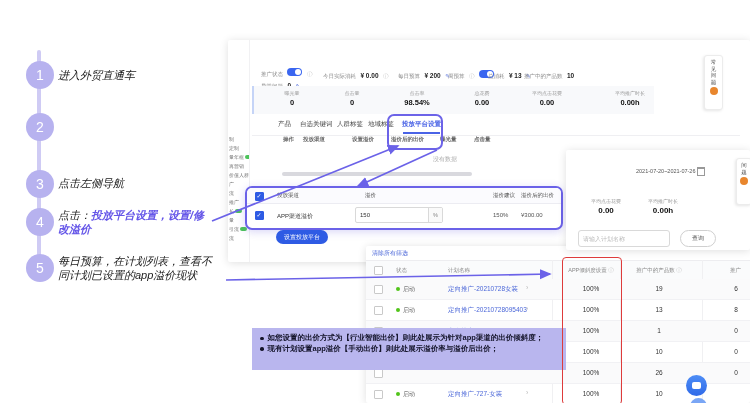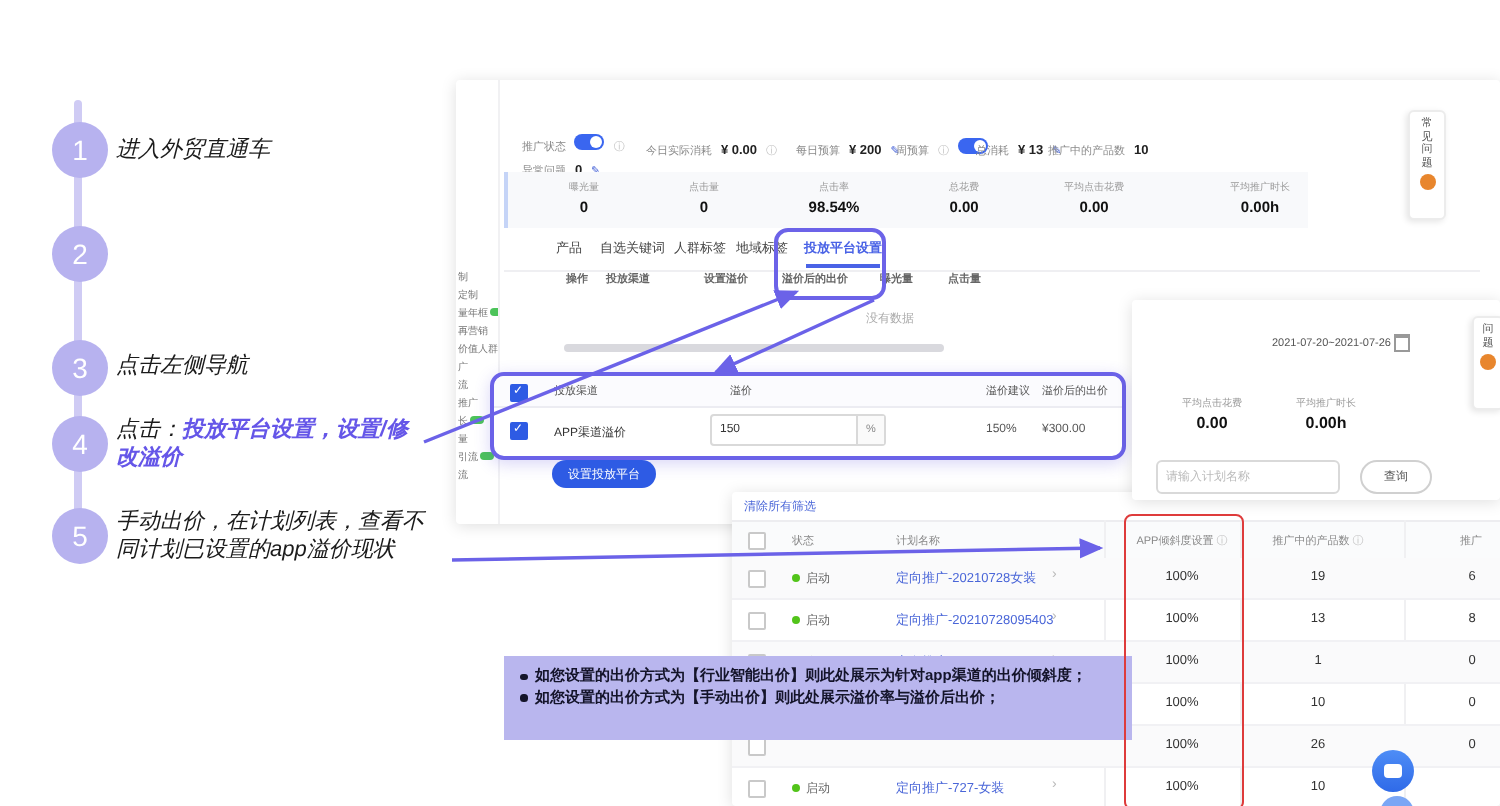--- a/index.html
+++ b/index.html
@@ -125,21 +125,21 @@
     </div>
   <div class="step-text" style="left:58px;top:208px;">
     <div><span>点击：</span><span class="hl">投放平台设置，设置/修</span></div>
     <div><span class="hl">改溢价</span></div>
   </div>
 
   <div class="step-circle" style="left:26px;top:254px;">
       <span>5</span>
     </div>
   <div class="step-text" style="left:58px;top:254px;">
-    <div>手动出价，在计划列表，查看不</div>
+    <div>每日预算，在计划列表，查看不</div>
     <div>同计划已设置的app溢价现状</div>
   </div>
 
   <div class="card" style="left:228px;top:40px;width:522px;height:222px;z-index:2;">
 
     <div class="a-side">
       <div style="margin-top:95px;">
         <div class="side-item"><span>制</span></div>
         <div class="side-item"><span>定制</span></div>
         <div class="side-item"><span>量年框</span><span class="badge"></span></div>
@@ -359,21 +359,21 @@
     </div>
   </div>
 
   <div class="note">
     <div class="note-line">
       <span class="note-dot"></span>
       <span class="note-text">如您设置的出价方式为【行业智能出价】则此处展示为针对app渠道的出价倾斜度；</span>
     </div>
     <div class="note-line">
       <span class="note-dot"></span>
-      <span class="note-text">如您设置的出价方式为【手动出价】则此处展示溢价率与溢价后出价；</span>
+      <span class="note-text">现有计划设置app溢价【手动出价】则此处展示溢价率与溢价后出价；</span>
     </div>
   </div>
 
   <div class="redbox"></div>
 
   <div class="chat">
       <span class="chat-glyph"></span>
     </div>
   <div class="chat2"></div>
 

